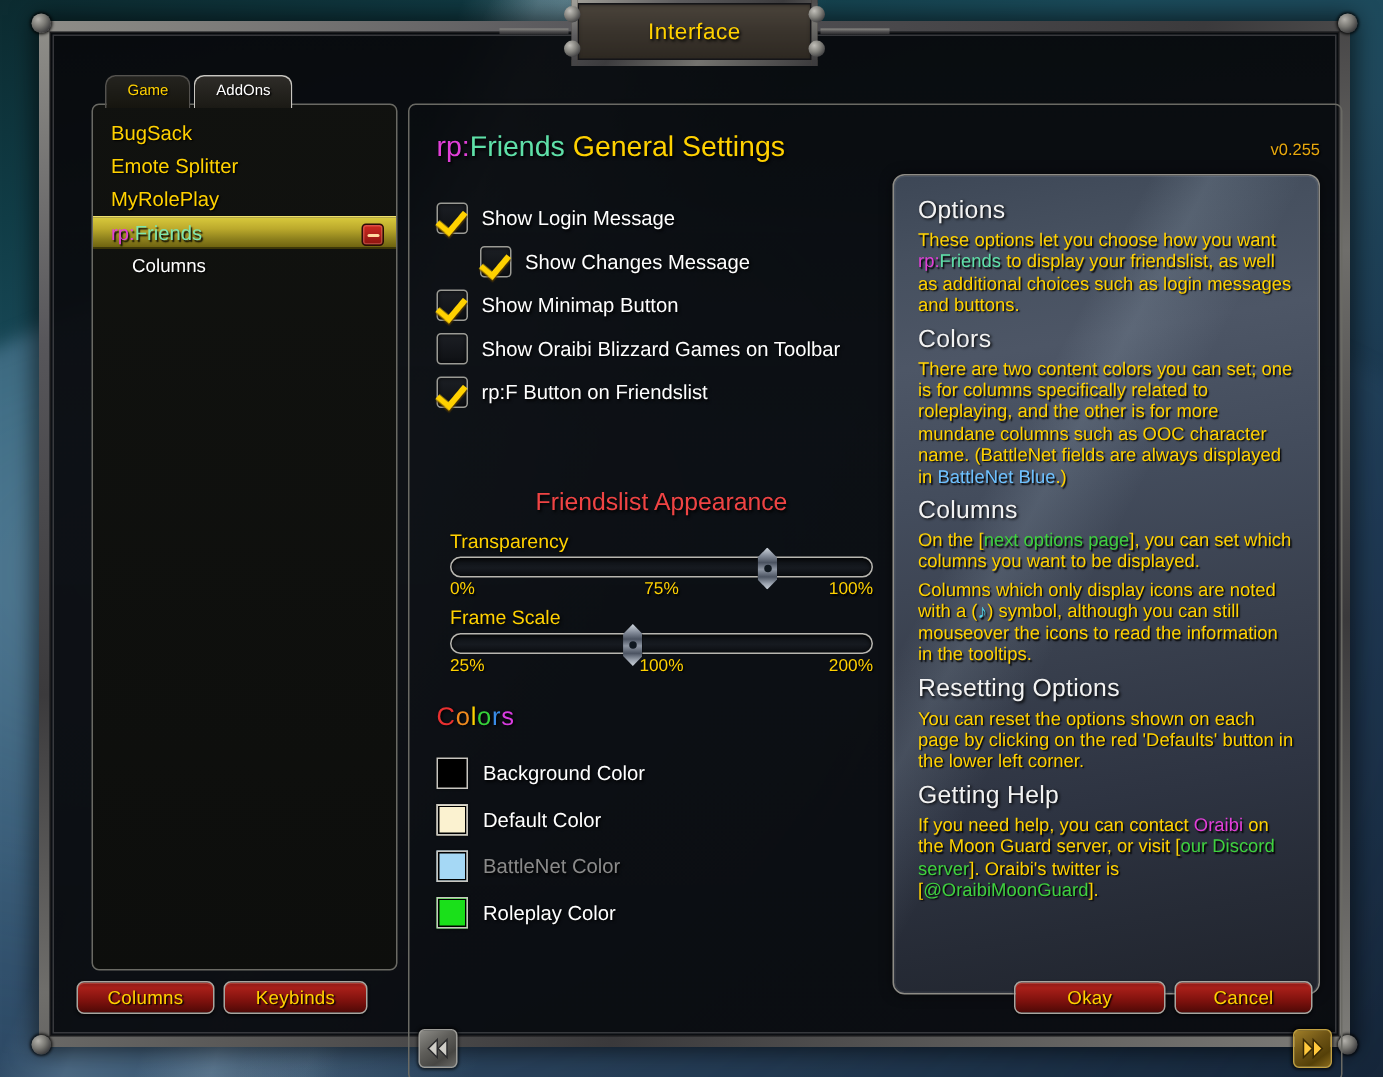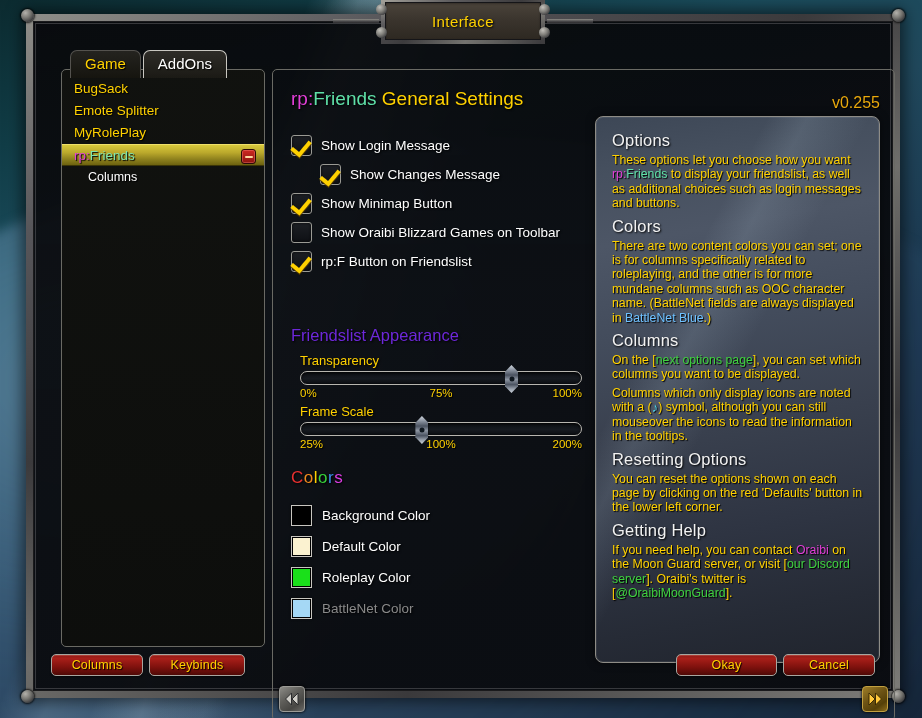--- a/index.html
+++ b/index.html
@@ -137,21 +137,21 @@
   #tabs {
     position: absolute;
     left: 44px; top: 36px;
     display: flex;
     gap: 2px;
     z-index: 6;
   }
   .tab {
     min-width: 56px;
     padding: 4px 14px 6px;
-    font-size: 15px;
+    font-size: 10px;
     text-align: center;
     border: 1px solid #54524e;
     border-bottom: none;
     border-radius: 7px 7px 0 0;
     background: linear-gradient(180deg, #24231f 0%, #16150f 100%);
     color: #ffd100;
     text-shadow: 1px 1px 1px #000;
     cursor: pointer;
   }
   .tab.active {
@@ -230,21 +230,21 @@
     font-size: 19px;
     text-shadow: 1px 1px 2px #000;
     white-space: nowrap;
   }
   #panel-header .h-rp   { color: #e23fd8; }
   #panel-header .h-name { color: #5fe0a8; }
   #panel-header .h-rest { color: #ffd100; }
   #version {
     position: absolute;
     right: 14px; top: 24px;
-    font-size: 16px;
+    font-size: 11px;
     color: #e8a80d;
     text-shadow: 1px 1px 1px #000;
   }
 
   
   #options-col {
     position: absolute;
     left: 18px; top: 62px;
     width: 300px;
   }
@@ -281,22 +281,23 @@
     color: #ffffff;
     text-shadow: 1px 1px 2px #000;
     white-space: nowrap;
   }
 
   
   .section-head {
     margin-top: 16px;
     margin-bottom: 4px;
     font-size: 16.5px;
-    color: #6d28d9;
-    text-shadow: 1px 1px 2px #000;
+    color: #ef4444;
+    text-shadow: 1px 1px 2px #000;
+    text-align: center;
   }
   #colors-head {
     position: absolute;
     left: 18px; top: 398px;
     font-size: 17px;
     text-shadow: 1px 1px 2px #000;
     letter-spacing: 0.5px;
   }
 
   
@@ -565,26 +566,26 @@
     <div id="color-block">
         <div class="color-row">
           <div class="swatch" style="background: rgb(0, 0, 0);"></div>
           <div class="color-label">Background Color</div>
         </div>
         <div class="color-row">
           <div class="swatch" style="background: rgb(251, 242, 208);"></div>
           <div class="color-label">Default Color</div>
         </div>
         <div class="color-row">
+          <div class="swatch" style="background: rgb(165, 216, 245);"></div>
+          <div class="color-label disabled">BattleNet Color</div>
+        </div>
+        <div class="color-row">
           <div class="swatch" style="background: rgb(26, 224, 26);"></div>
           <div class="color-label">Roleplay Color</div>
-        </div>
-        <div class="color-row">
-          <div class="swatch" style="background: rgb(165, 216, 245);"></div>
-          <div class="color-label disabled">BattleNet Color</div>
         </div>
       </div>
 
     <div id="info-panel">
         <div class="info-head">Options</div>
         <div class="info-body"><span>These options let you choose how you want </span><span class="ib-rp">rp:</span><span class="ib-name">Friends</span><span> to display your friendslist, as well as additional choices such as login messages and buttons.</span></div>
         <div class="info-head">Colors</div>
         <div class="info-body"><span>There are two content colors you can set; one is for columns specifically related to roleplaying, and the other is for more mundane columns such as OOC character name. (BattleNet fields are always displayed in </span><span class="ib-blue">BattleNet Blue</span><span>.)</span></div>
         <div class="info-head">Columns</div>
         <div class="info-body"><span>On the [</span><span class="ib-green">next options page</span><span>], you can set which columns you want to be displayed.</span></div>

